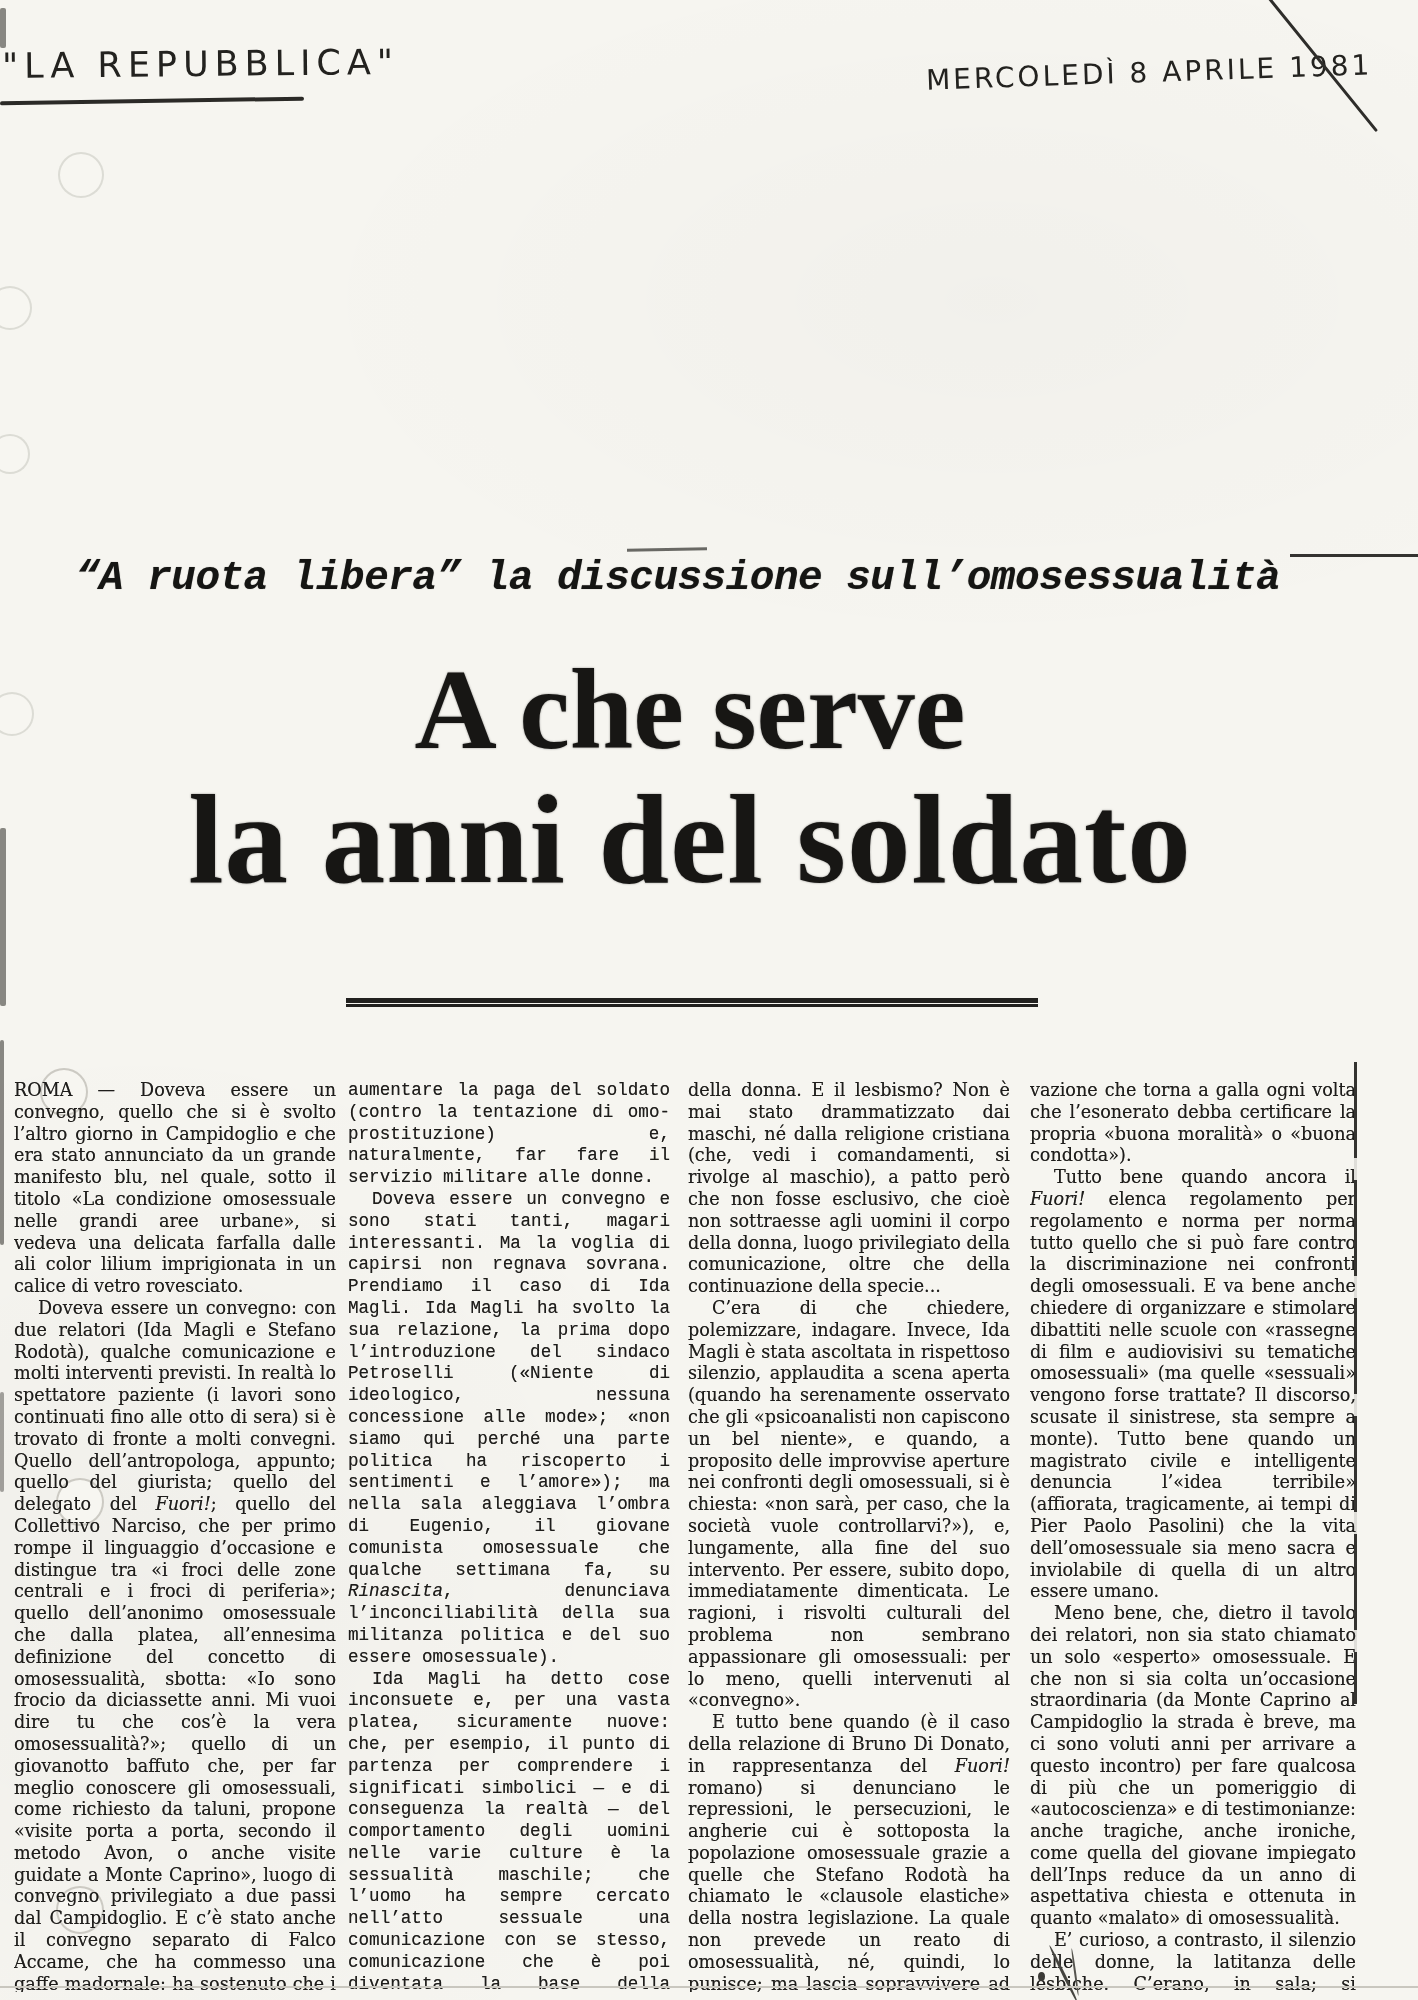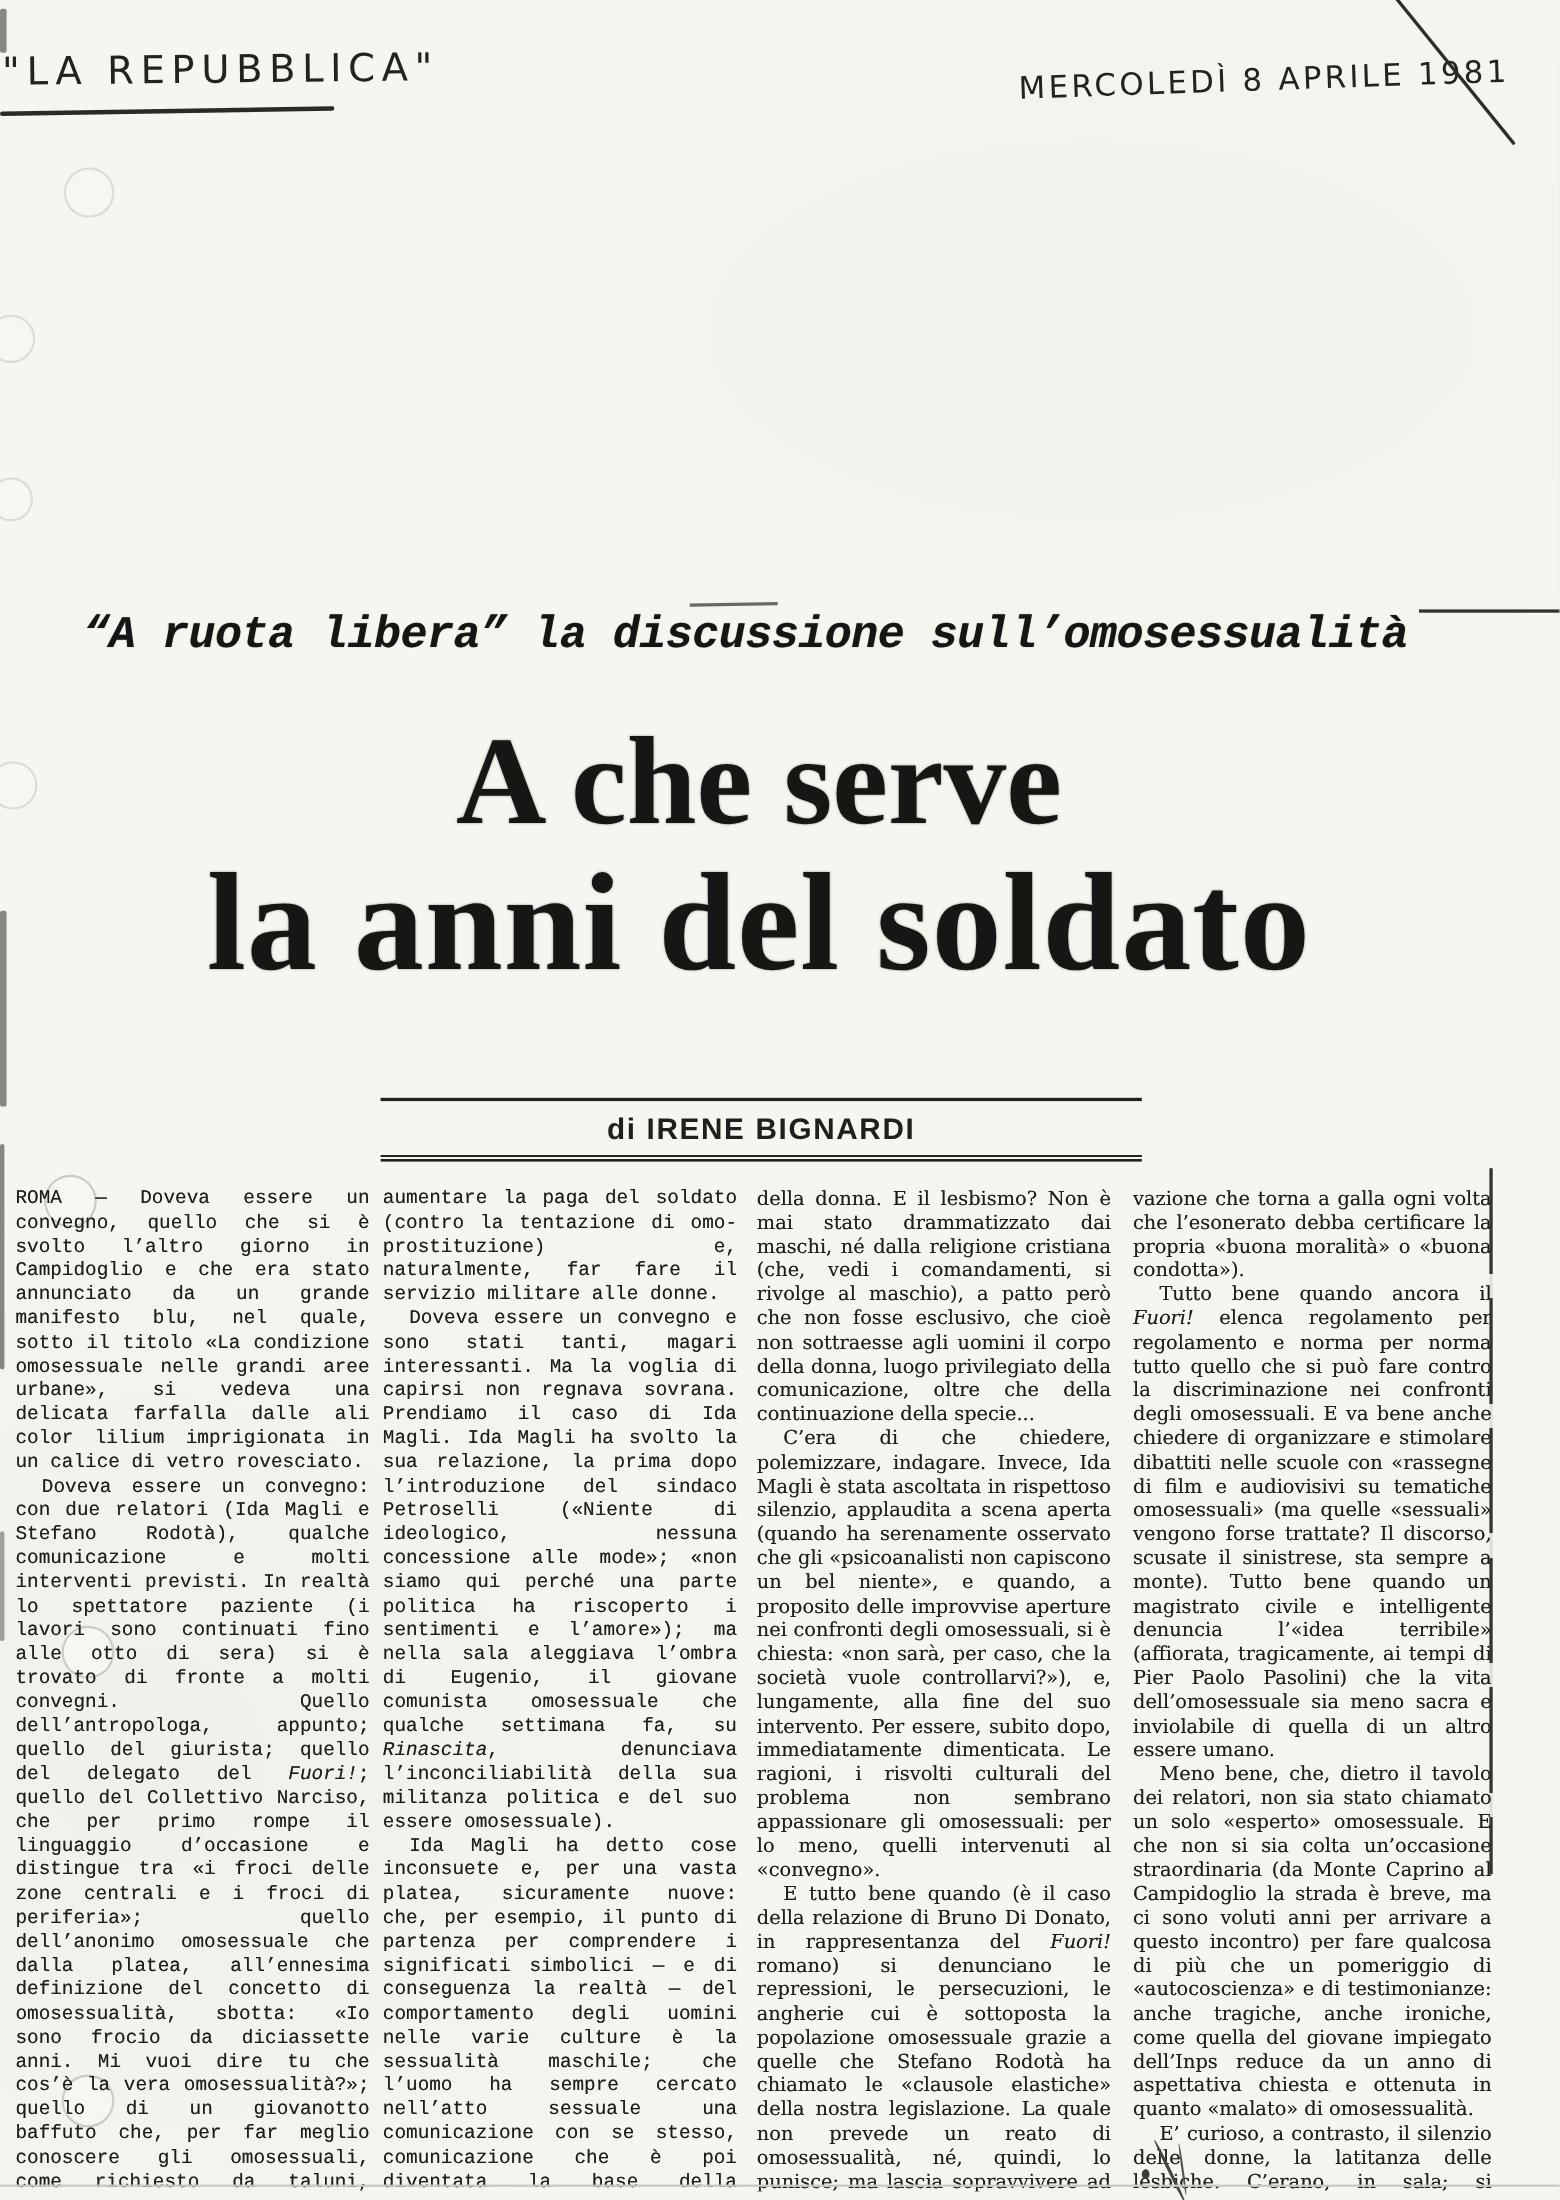--- a/index.html
+++ b/index.html
@@ -36,21 +36,21 @@
   .byline-block{position:absolute; left:346px; top:998px; width:692px;}
   .rule-top{height:3px; background:#22211f;}
   .byline{text-align:center; font-family:"Liberation Sans", sans-serif; font-weight:bold;
     font-size:27px; letter-spacing:1.5px; color:#201f1d; padding:10px 0 8px;}
   .rule-bottom{height:6px; background:linear-gradient(#22211f 0 36%, #f6f5f0 36% 58%, #22211f 58% 100%);}
 
   
   .col{position:absolute; top:1080px; width:322px; height:912px; overflow:hidden;
     font-size:17.6px; line-height:21.8px; text-align:justify; color:#1e1d1b;
     text-shadow:0 0 .4px rgba(30,29,27,.6); hyphens:auto; -webkit-hyphens:auto;}
-  .col-0{left:14px;font-family:Liberation Mono, monospace;} .col-1{left:348px;font-family:Liberation Mono, monospace;} .col-2{left:688px;} .col-3{left:1030px; width:326px;}
+  .col-0{left:14px;} .col-1{left:348px;font-family:Liberation Mono, monospace;} .col-2{left:688px;} .col-3{left:1030px; width:326px;}
   .para{margin:0;}
   .para.indent{text-indent:24px;}
 
   
   .punch-hole{position:absolute; border-radius:50%; background:#f7f6f1; border:2px solid rgba(150,148,140,.45); box-sizing:border-box;}
   .hole-faint{border-color:rgba(160,158,150,.3);}
   .edge-strip{position:absolute; left:0; width:6px; background:#4d4b47; opacity:.65; border-radius:2px;}
   .v-rule{position:absolute; left:1354px; top:1062px; width:3px; height:642px;
     background:repeating-linear-gradient(#343330 0 96px, rgba(52,51,48,.12) 96px 118px);}
   .smudge-a{position:absolute; left:1062px; top:1942px; width:3px; height:64px; background:#45443f; transform:rotate(-26deg); border-radius:50%;}
@@ -86,21 +86,20 @@
     <div>“A ruota libera” la discussione sull’omosessualità</div>
   </div>
 
   <h1 class="headline">
     <span class="h1a">A che serve</span>
     <span class="h1b">la anni del soldato</span>
   </h1>
 
   <div class="byline-block">
     <div class="rule-top"></div>
-    <div class="byline">di IRENE BIGNARDI</div>
     <div class="rule-bottom"></div>
   </div>
 
   <div class="col col-0">
       <p class="para">ROMA — Doveva essere un convegno, quello che si è svolto l’altro giorno in Campidoglio e che era stato annunciato da un grande manifesto blu, nel quale, sotto il titolo «La condizione omosessuale nelle grandi aree urbane», si vedeva una delicata farfalla dalle ali color lilium imprigionata in un calice di vetro rovesciato.</p>
       <p class="para indent">Doveva essere un convegno: con due relatori (Ida Magli e Stefano Rodotà), qualche comunicazione e molti interventi previsti. In realtà lo spettatore paziente (i lavori sono continuati fino alle otto di sera) si è trovato di fronte a molti convegni. Quello dell’antropologa, appunto; quello del giurista; quello del delegato del <i>Fuori!</i>; quello del Collettivo Narciso, che per primo rompe il linguaggio d’occasione e distingue tra «i froci delle zone centrali e i froci di periferia»; quello dell’anonimo omosessuale che dalla platea, all’ennesima definizione del concetto di omosessualità, sbotta: «Io sono frocio da diciassette anni. Mi vuoi dire tu che cos’è la vera omosessualità?»; quello di un giovanotto baffuto che, per far meglio conoscere gli omosessuali, come richiesto da taluni, propone «visite porta a porta, secondo il metodo Avon, o anche visite guidate a Monte Caprino», luogo di convegno privilegiato a due passi dal Campidoglio. E c’è stato anche il convegno separato di Falco Accame, che ha commesso una gaffe madornale: ha sostenuto che i rapporti omosessuali abbassano «la soglia etica del soldato», ha rivestito tutto della facile etichetta della «marchetta» e ha proposto due panacee:</p>
     </div>
   <div class="col col-1">
       <p class="para">aumentare la paga del soldato (contro la tentazione di omo-prostituzione) e, naturalmente, far fare il servizio militare alle donne.</p>
       <p class="para indent">Doveva essere un convegno e sono stati tanti, magari interessanti. Ma la voglia di capirsi non regnava sovrana. Prendiamo il caso di Ida Magli. Ida Magli ha svolto la sua relazione, la prima dopo l’introduzione del sindaco Petroselli («Niente di ideologico, nessuna concessione alle mode»; «non siamo qui perché una parte politica ha riscoperto i sentimenti e l’amore»); ma nella sala aleggiava l’ombra di Eugenio, il giovane comunista omosessuale che qualche settimana fa, su <i>Rinascita</i>, denunciava l’inconciliabilità della sua militanza politica e del suo essere omosessuale).</p>

